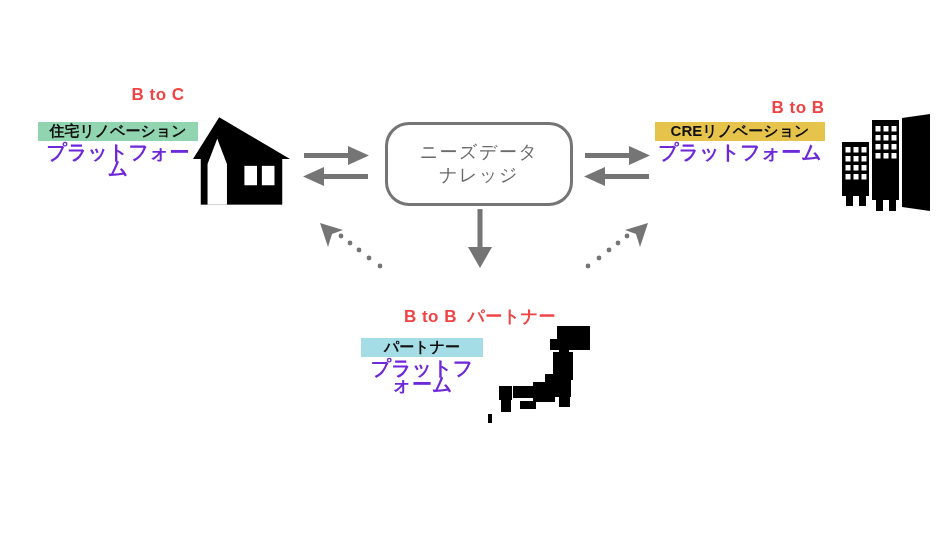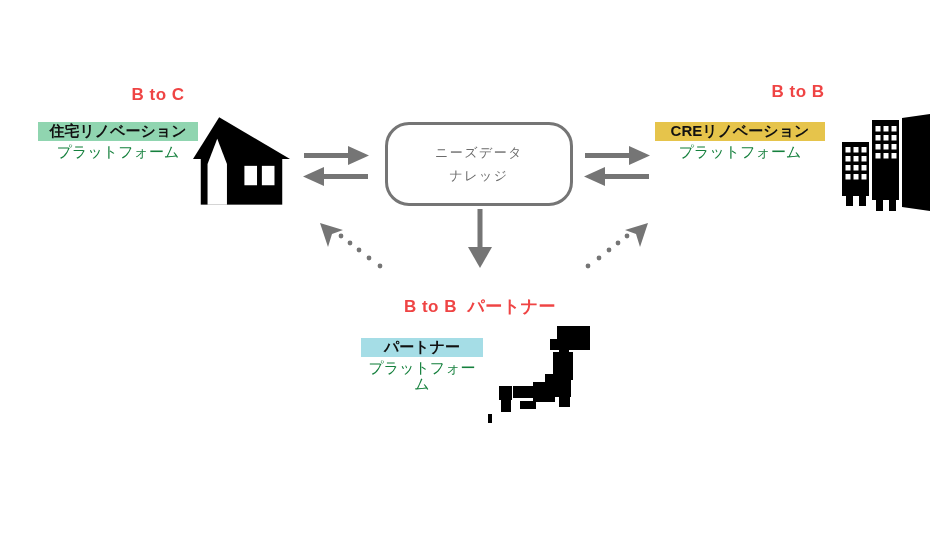--- a/index.html
+++ b/index.html
@@ -2,24 +2,24 @@
 <html><head>
 <meta charset="utf-8">
 <style>
   html,body{margin:0;padding:0;background:#ffffff;}
   body{width:950px;height:534px;position:relative;overflow:hidden;
        font-family:"Liberation Sans","DejaVu Sans",sans-serif;color:#1a1a1a;}
   .abs{position:absolute;}
   .seg-label{font-size:17px;font-weight:bold;text-align:center;letter-spacing:.5px;color:#ef4444;}
   .label-block{text-align:center;}
   .hl{display:block;font-size:15px;font-weight:bold;color:#111;padding:1px 0 2px 0;line-height:16px;}
-  .sub{display:block;font-size:15px;font-weight:normal;color:#15803d;margin-top:3px;line-height:16px;}
+  .sub{display:block;font-size:20px;font-weight:bold;color:#6d28d9;margin-top:3px;line-height:16px;}
   .center-box{box-sizing:border-box;border:3.5px solid #757575;border-radius:24px;
       display:flex;flex-direction:column;align-items:center;justify-content:center;
-      font-size:13px;line-height:23px;color:#6b6b6b;letter-spacing:1.5px;font-weight:500;text-align:center;}
+      font-size:18px;line-height:23px;color:#6b6b6b;letter-spacing:1.5px;font-weight:500;text-align:center;}
   svg{display:block;}
   .gray-fill{fill:#757575;}
 </style>
 </head>
 <body>
 
 <div class="abs seg-label" style="left:78px;top:85px;width:160px;">B to C</div>
 
 <div class="abs label-block" style="left:38px;top:122px;width:160px;">
   <span class="hl" style="background-color: rgb(144, 213, 176);">住宅リノベーション</span>
@@ -52,21 +52,21 @@
 
 <div class="abs" style="left:583px;top:144px;">
   <svg width="68" height="44" viewBox="0 0 68 44">
     <rect x="2" y="9" width="47" height="5" class="gray-fill"></rect>
     <polygon points="46,2 67,11.5 46,21" class="gray-fill"></polygon>
     <rect x="20" y="30" width="46" height="5" class="gray-fill"></rect>
     <polygon points="22,23 1,32.5 22,42" class="gray-fill"></polygon>
   </svg>
 </div>
 
-<div class="abs seg-label" style="left:718px;top:82px;width:160px;">B to B</div>
+<div class="abs seg-label" style="left:718px;top:98px;width:160px;">B to B</div>
 
 <div class="abs label-block" style="left:655px;top:122px;width:170px;">
   <span class="hl" style="background-color: rgb(230, 196, 75);">CREリノベーション</span>
   <span class="sub">プラットフォーム</span>
 </div>
 
 <div class="abs" style="left:842px;top:112px;">
   <svg width="90" height="100" viewBox="0 0 90 100">
     <rect x="0" y="30" width="27" height="54" fill="#000"></rect>
     <rect x="4" y="84" width="7" height="10" fill="#000"></rect>
@@ -132,21 +132,21 @@
     <g class="gray-fill">
       <circle cx="49" cy="15" r="2.4"></circle>
       <circle cx="40" cy="22" r="2.4"></circle>
       <circle cx="31" cy="29" r="2.4"></circle>
       <circle cx="21" cy="37" r="2.4"></circle>
       <circle cx="10" cy="45" r="2.4"></circle>
     </g>
   </svg>
 </div>
 
-<div class="abs seg-label" style="left:330px;top:295px;width:300px;white-space:pre;">B to B  パートナー</div>
+<div class="abs seg-label" style="left:330px;top:305px;width:300px;white-space:pre;">B to B  パートナー</div>
 
 <div class="abs label-block" style="left:361px;top:338px;width:122px;">
   <span class="hl" style="background-color: rgb(165, 221, 230);">パートナー</span>
   <span class="sub">プラットフォーム</span>
 </div>
 
 <div class="abs" style="left:487px;top:322px;">
   <svg width="118" height="102" viewBox="0 0 118 102">
     <g fill="#000">
       <rect x="70" y="4" width="33" height="24"></rect>

